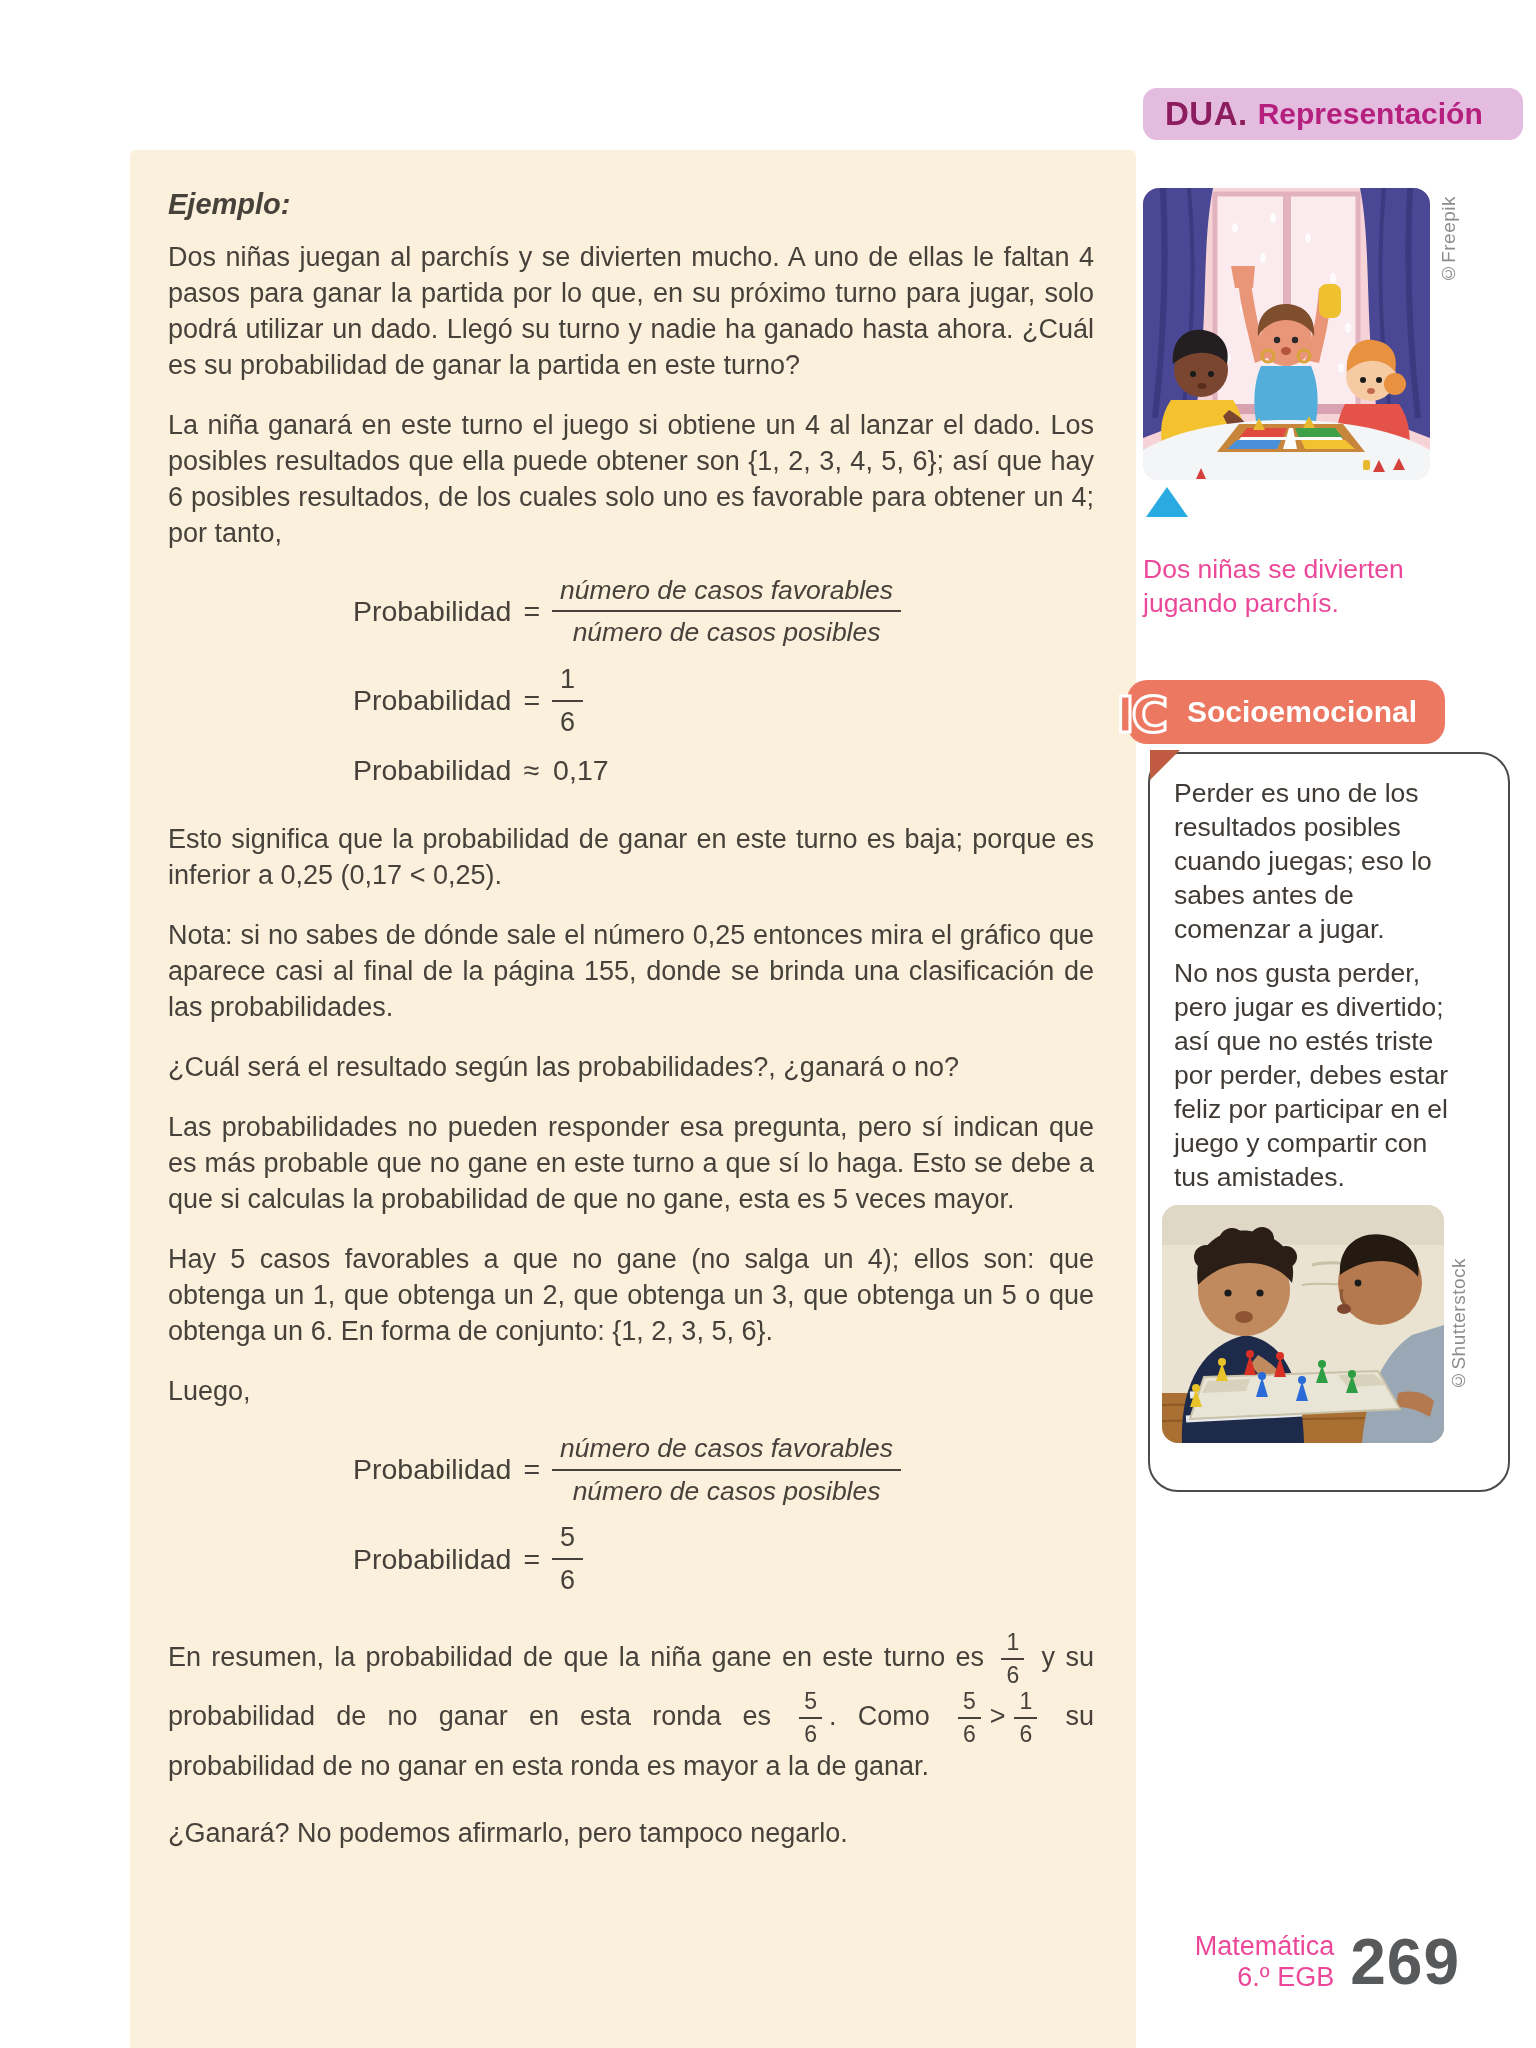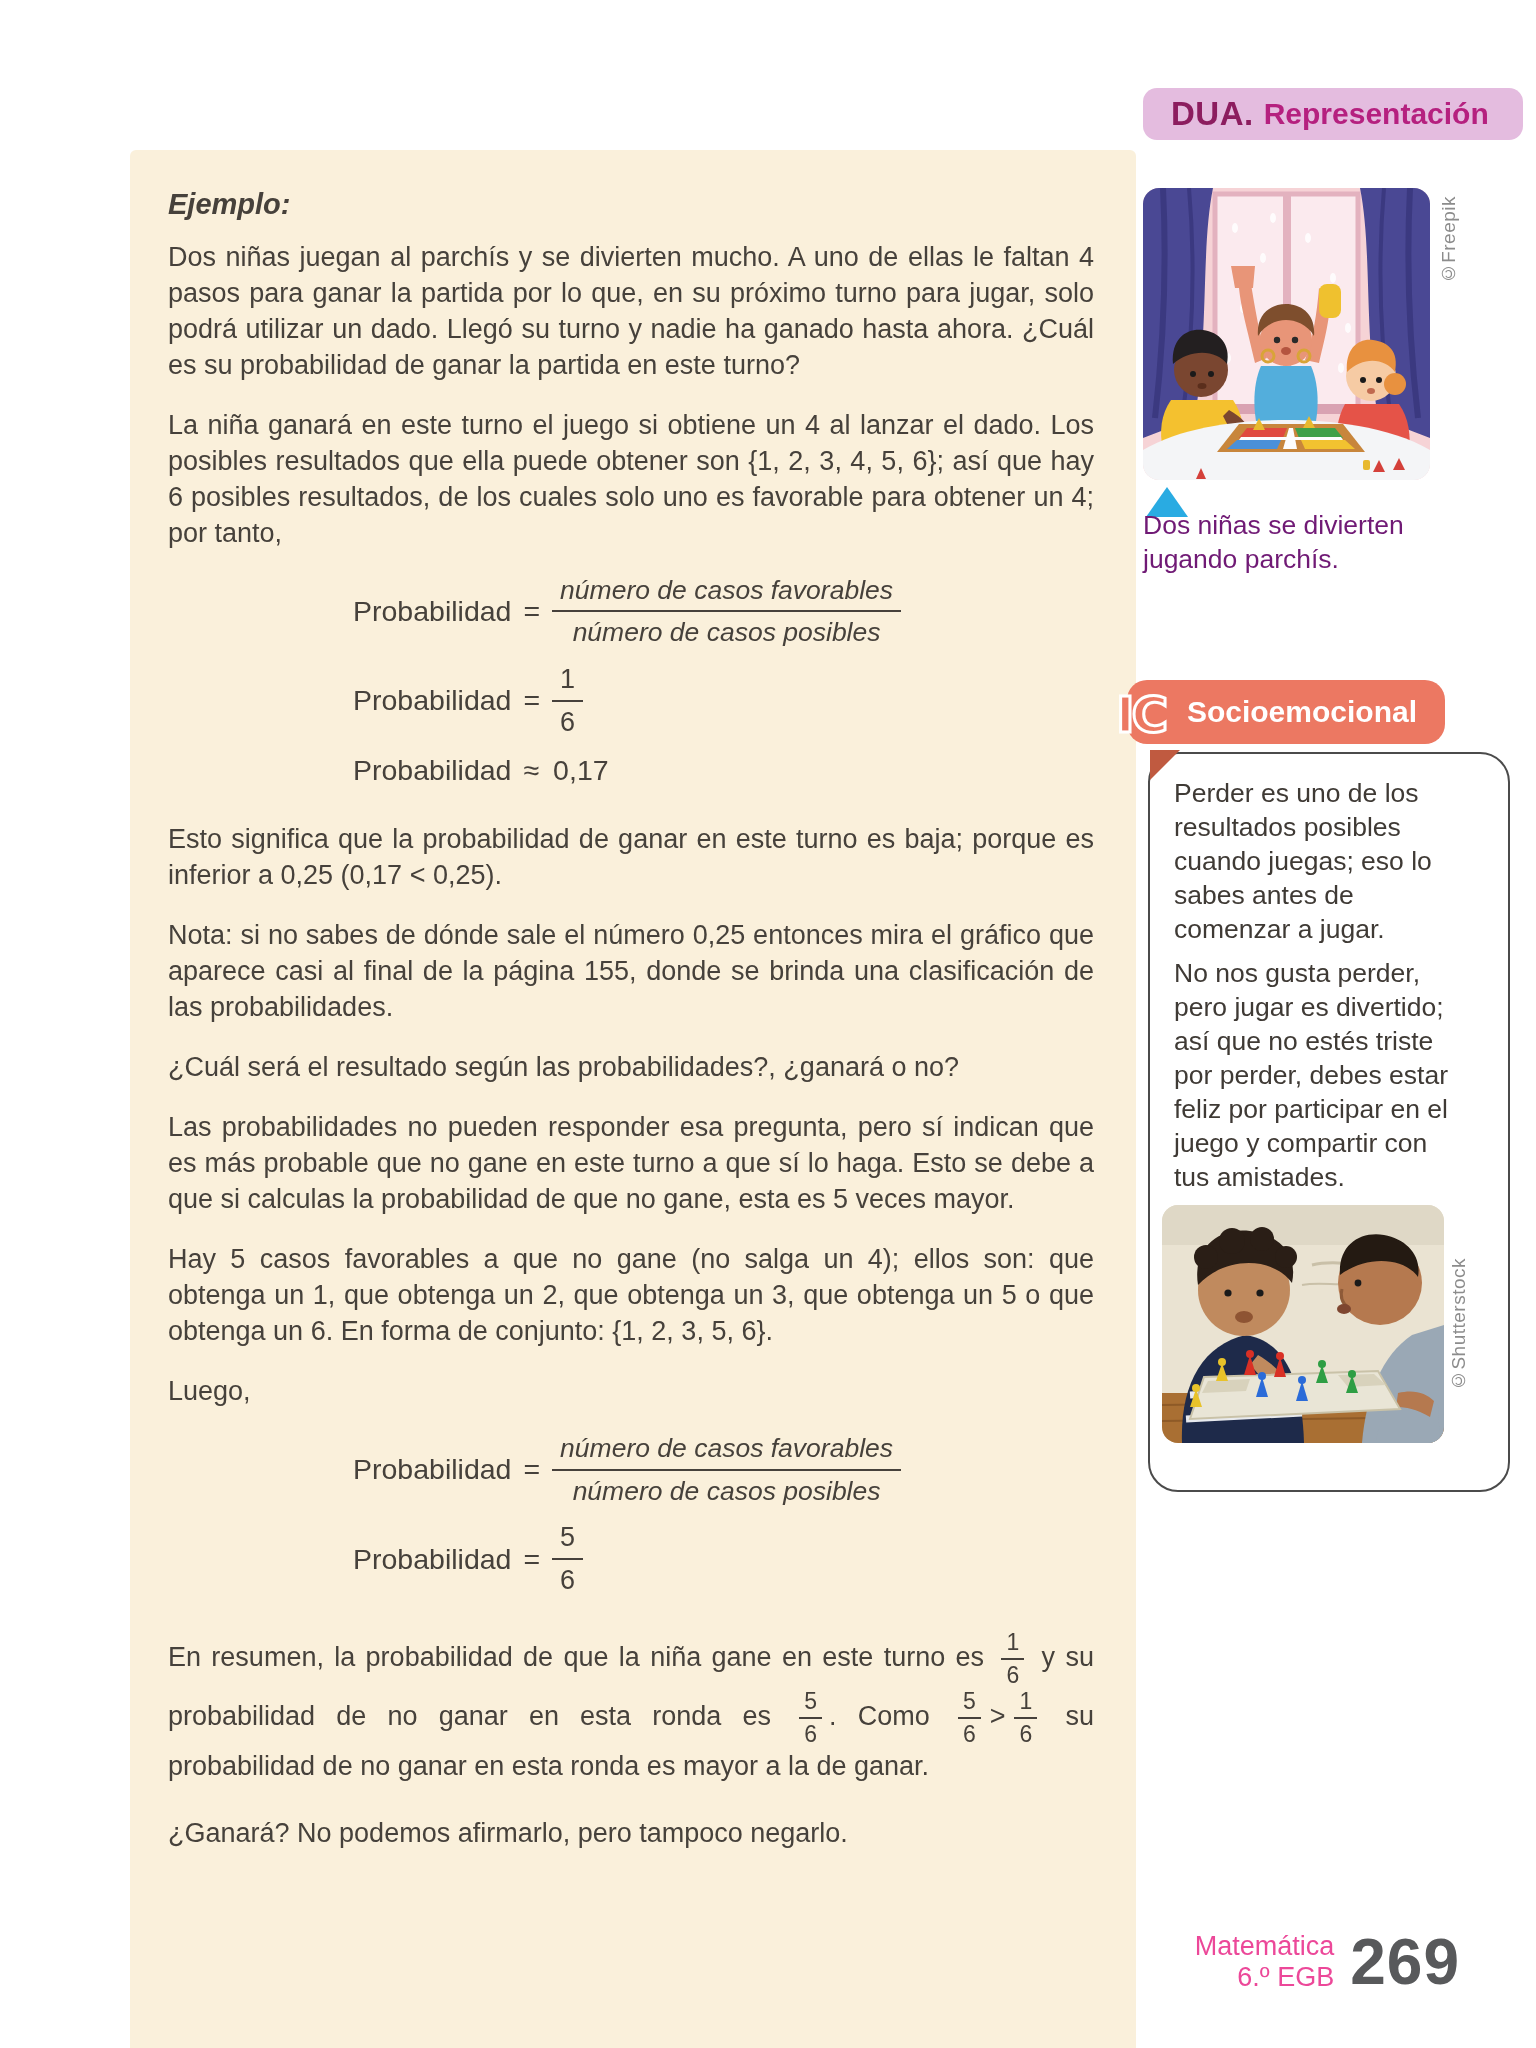--- a/index.html
+++ b/index.html
@@ -30,35 +30,35 @@
   
   .p-summary{font-size:27px;line-height:38px;text-align:justify;margin:14px 0 30px 0;}
   .ifrac{display:inline-flex;flex-direction:column;align-items:center;vertical-align:middle;
          font-size:23px;line-height:1.1;margin:0 7px;}
   .ifrac .fr-num{padding:0 5px 3px 5px;border-bottom:2px solid #46413B;}
   .ifrac .fr-den{padding:3px 5px 0 5px;}
   .cmp-sign{margin:0 2px;}
   
   .dua-badge{
     position:absolute;left:1143px;top:88px;width:380px;height:52px;background:#E4BCDF;
-    border-radius:14px;display:flex;align-items:center;padding-left:28px;box-sizing:border-box;
+    border-radius:14px;display:flex;align-items:center;padding-left:22px;box-sizing:border-box;
   }
   .dua-prefix{color:#8C1D5F;font-weight:bold;font-size:33px;letter-spacing:0.5px;}
   .dua-label{color:#B5207F;font-weight:bold;font-size:30px;margin-left:10px;}
   
   .illus{position:absolute;left:1143px;top:188px;width:287px;height:292px;border-radius:16px;overflow:hidden;}
   .credit{writing-mode:vertical-rl;transform:rotate(180deg);color:#8C8C8C;font-size:19px;letter-spacing:0.5px;}
   .credit-freepik{position:absolute;left:1438px;top:196px;}
   .credit-shutterstock{position:absolute;left:1448px;top:1258px;}
   .caption-triangle{
     position:absolute;left:1146px;top:487px;width:0;height:0;
     border-left:21px solid transparent;border-right:21px solid transparent;
     border-bottom:30px solid #29ABE2;
   }
-  .caption{position:absolute;left:1143px;top:508px;width:292px;font-size:26.5px;line-height:34px;color:#701a75;}
+  .caption{position:absolute;left:1143px;top:552px;width:292px;font-size:26.5px;line-height:34px;color:#ec4899;}
   
   .socio-bubble{
     position:absolute;left:1148px;top:752px;width:362px;height:740px;
     border:2px solid #4B4B4B;border-radius:30px;box-sizing:border-box;background:transparent;
   }
   .socio-tail{
     position:absolute;left:1150px;top:750px;width:0;height:0;z-index:1;
     border-top:30px solid #C05A40;border-right:30px solid transparent;
   }
   .socio-header{

